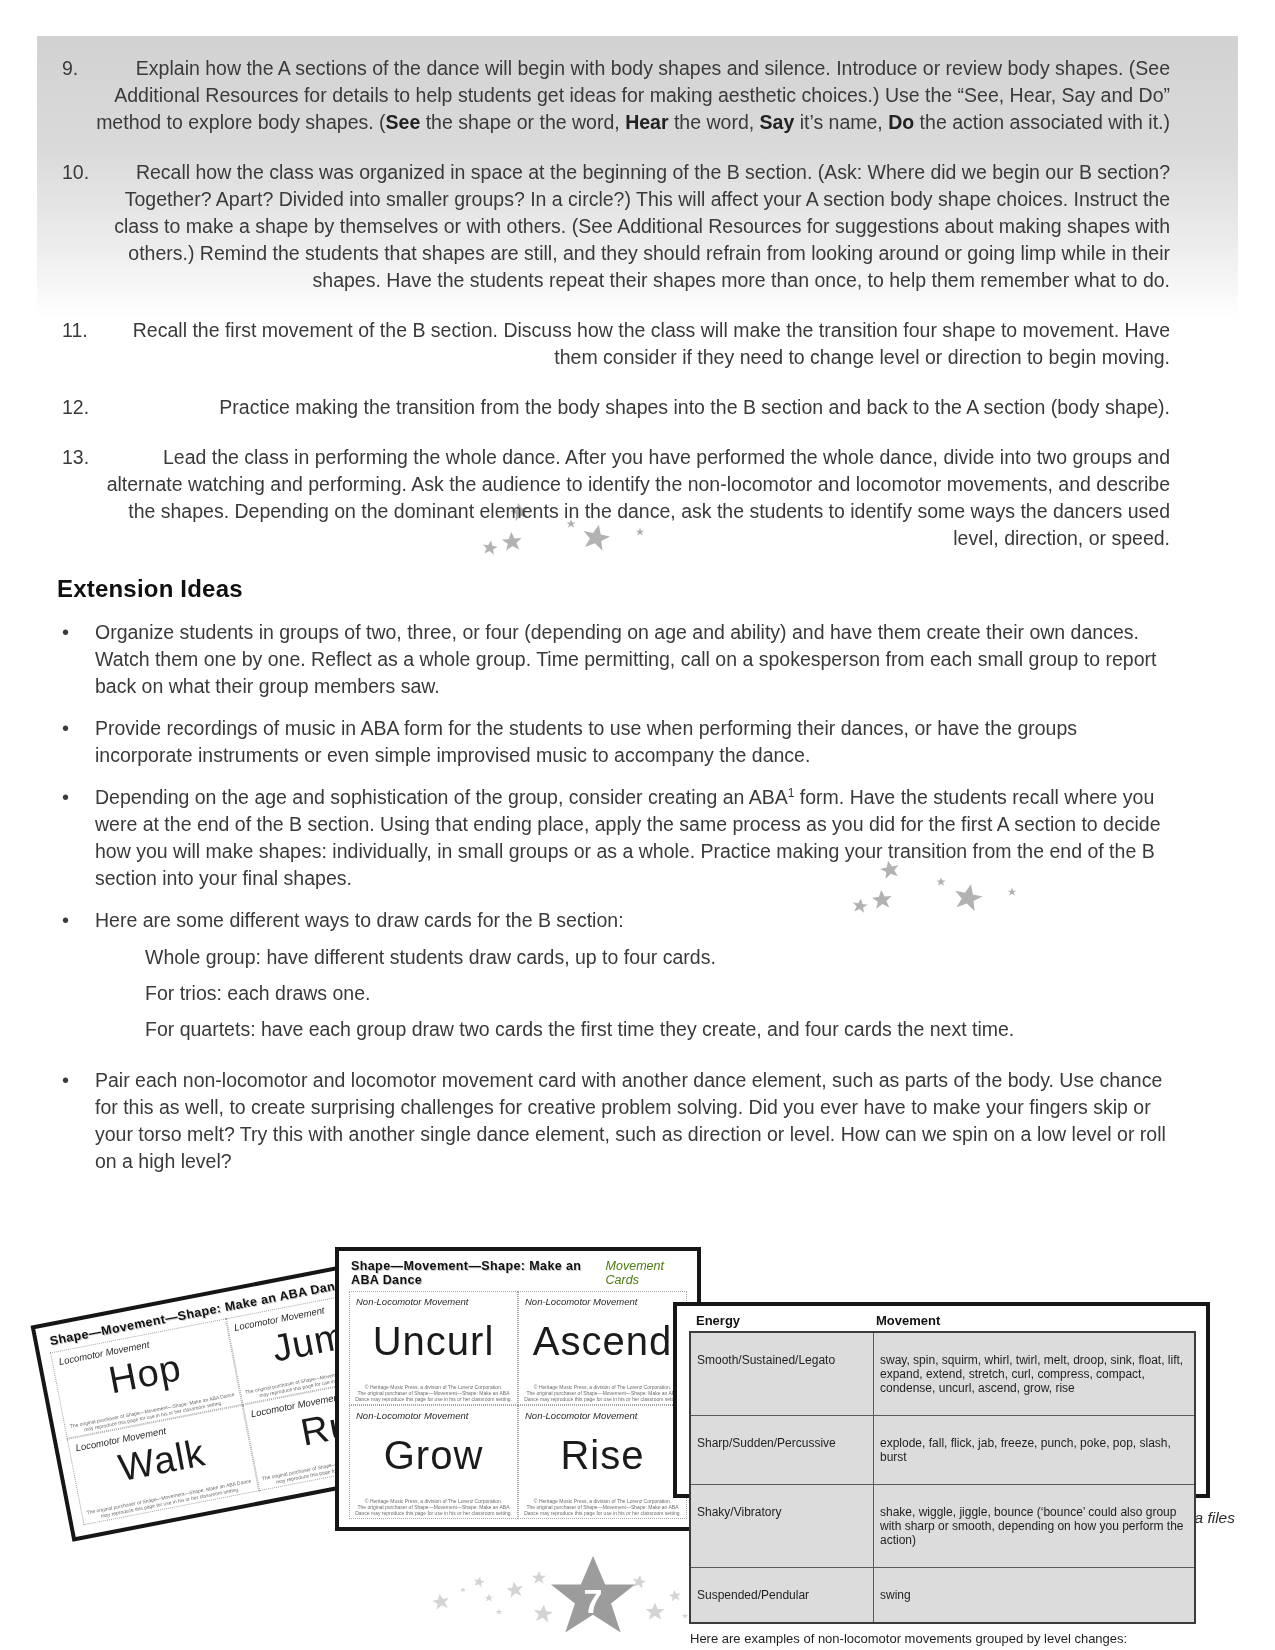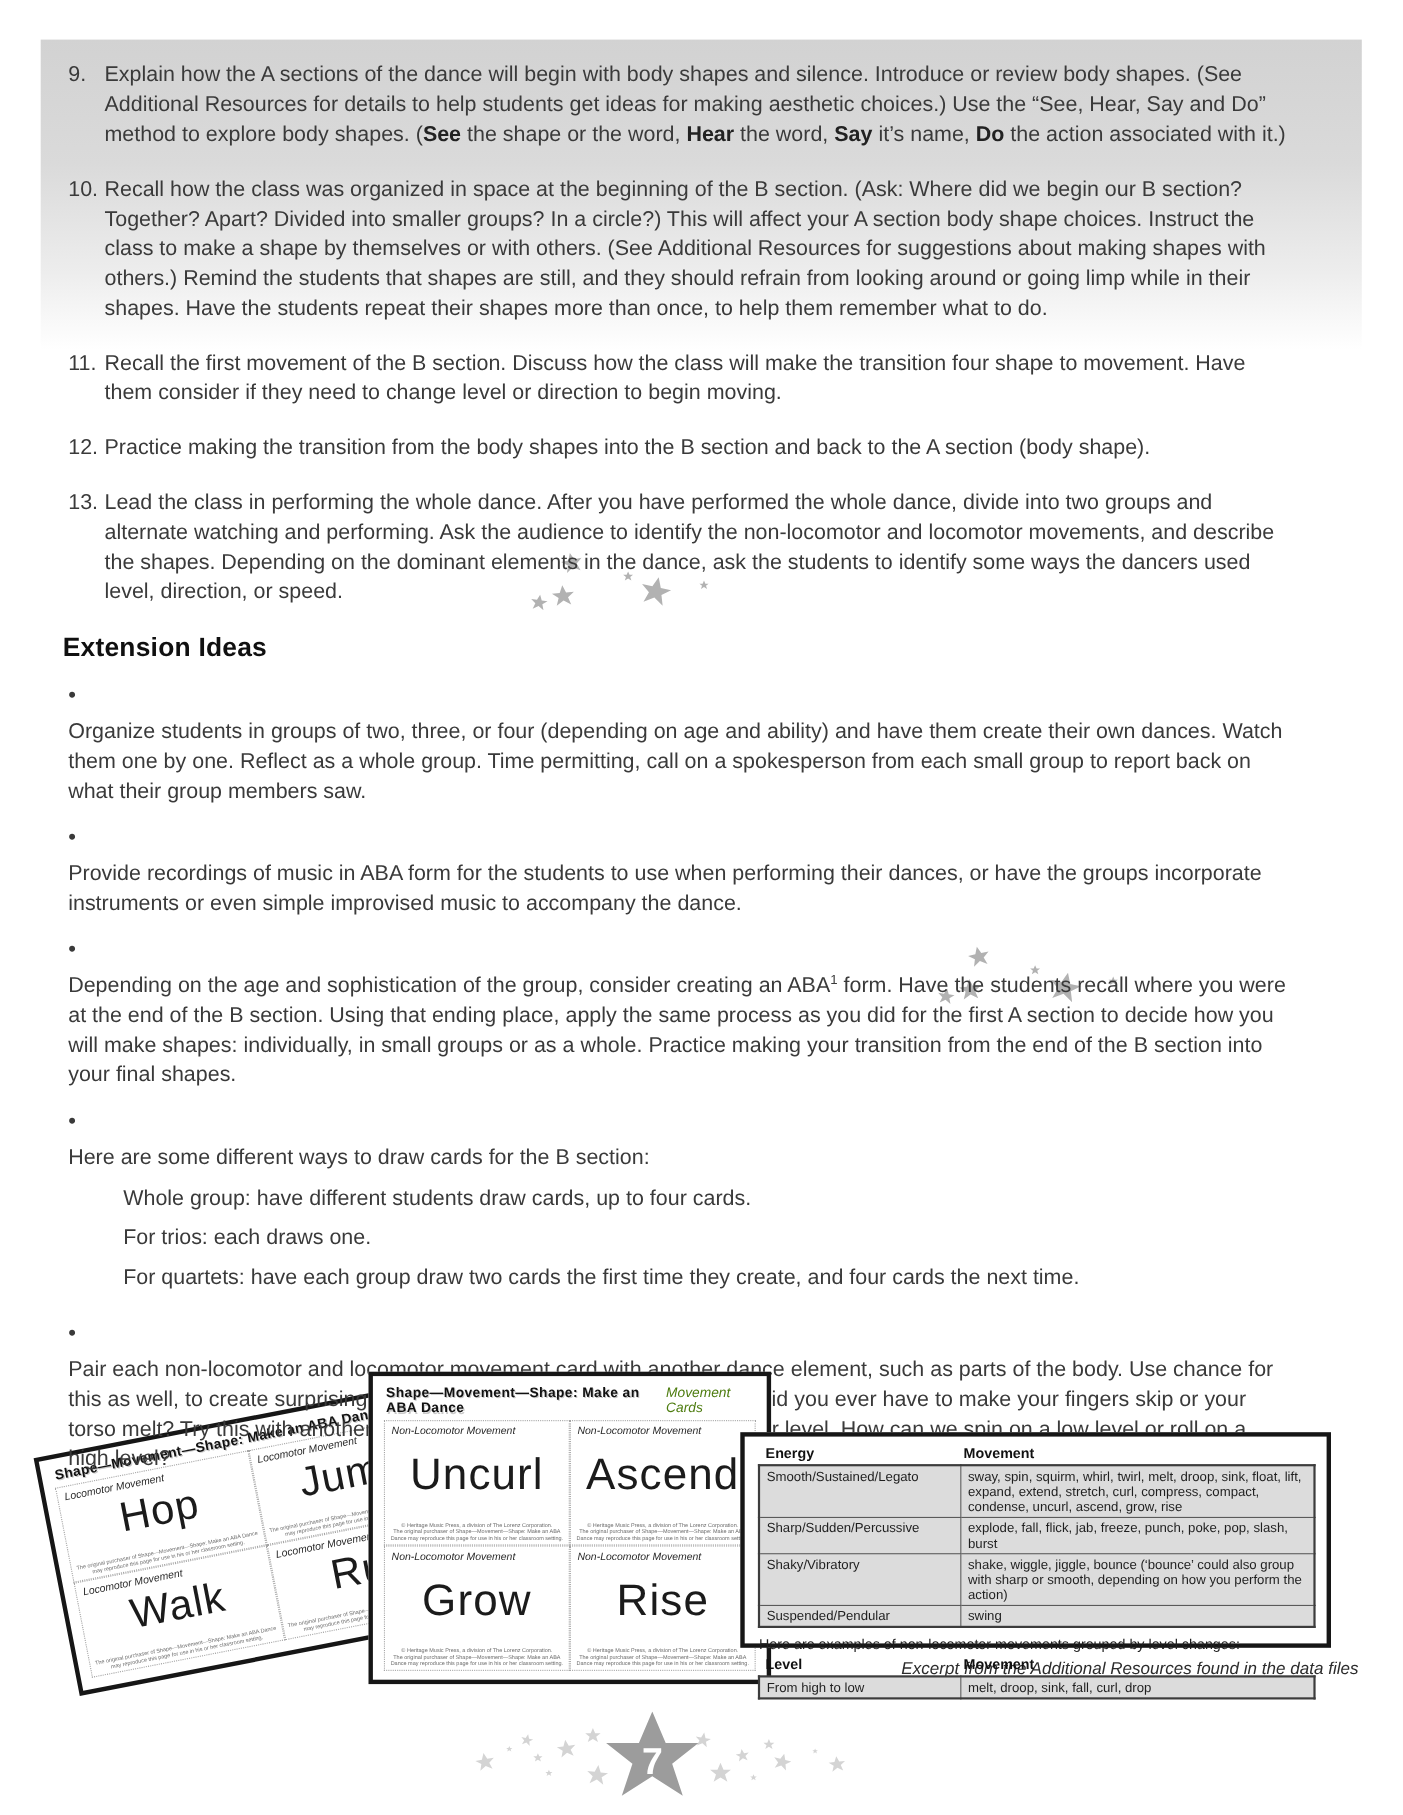--- a/index.html
+++ b/index.html
@@ -9,25 +9,25 @@
     font-family:"Liberation Sans", sans-serif;
   }
   .top-shade{
     position:absolute;left:37px;top:36px;width:1201px;height:282px;
     background:linear-gradient(180deg,#d2d2d2 0%,#dadada 40%,#ededed 75%,#ffffff 100%);
   }
   .content{position:relative;padding-top:55px;z-index:2;}
   ol.steps{list-style:none;margin:0;padding:0 105px 0 62px;}
   ol.steps li{display:flex;margin-bottom:23px;font-size:19.5px;line-height:27px;}
   .step-num{flex:0 0 33px;text-align:left;}
-  .step-text{flex:1;}
+  .step-text{flex:1;text-align:right;}
   .step-text b{color:#222;}
   h2.ext-heading{margin:10px 0 16px 57px;font-size:24px;color:#101010;font-weight:bold;letter-spacing:.2px;}
   ul.bullets{list-style:none;margin:0;padding:0 105px 0 62px;}
-  ul.bullets>li{display:flex;margin-bottom:15px;font-size:19.5px;line-height:27px;flex-direction:column;}
+  ul.bullets>li{display:flex;margin-bottom:15px;font-size:19.5px;line-height:27px;}
   .bullet-dot{flex:0 0 33px;}
   .bullet-dot::before{content:"\2022";font-size:20px;}
   .bullet-text{flex:1;}
   .subitems{margin-top:10px;}
   .subitems .subitem{padding-left:50px;margin-bottom:9px;}
   sup{font-size:12px;vertical-align:super;line-height:0;}
 
   
   .cluster{position:absolute;z-index:1;}
   .cluster-1{left:478px;top:500px;}
@@ -54,21 +54,21 @@
   .fine-print{position:absolute;bottom:2px;left:4px;right:4px;text-align:center;font-size:5px;line-height:6px;color:#6d6d6d;}
 
   
   .resource-box{
     position:absolute;left:633px;top:57px;width:537px;height:196px;z-index:3;
     background:#fff;border:4px solid #161616;box-sizing:border-box;padding:6px 10px 6px 12px;
   }
   .tbl-head{display:grid;grid-template-columns:180px 1fr;font-size:13px;font-weight:bold;color:#111;padding:1px 0 3px;}
   .tbl-head span{padding-left:7px;}
   table.grid{border-collapse:collapse;width:100%;border:2px solid #3c3c3c;}
-  table.grid td{border:1px solid #5a5a5a;background:#dcdcdc;font-size:12px;line-height:14px;color:#1f1f1f;padding:2px 6px;vertical-align:top;}
+  table.grid td{border:1px solid #5a5a5a;background:#dcdcdc;font-size:12px;line-height:14px;color:#1f1f1f;padding:20px 6px;vertical-align:top;}
   table.grid td.k{width:170px;}
   .level-intro{font-size:13px;color:#1f1f1f;margin:7px 0 2px 1px;}
   .caption{position:absolute;right:5px;top:264px;font-style:italic;font-size:15.5px;color:#2c2c2c;}
 
   .footer-stars{position:absolute;left:427px;top:1556px;z-index:2;}
 </style>
 </head>
 <body>
 
 <svg width="0" height="0" style="position:absolute">

